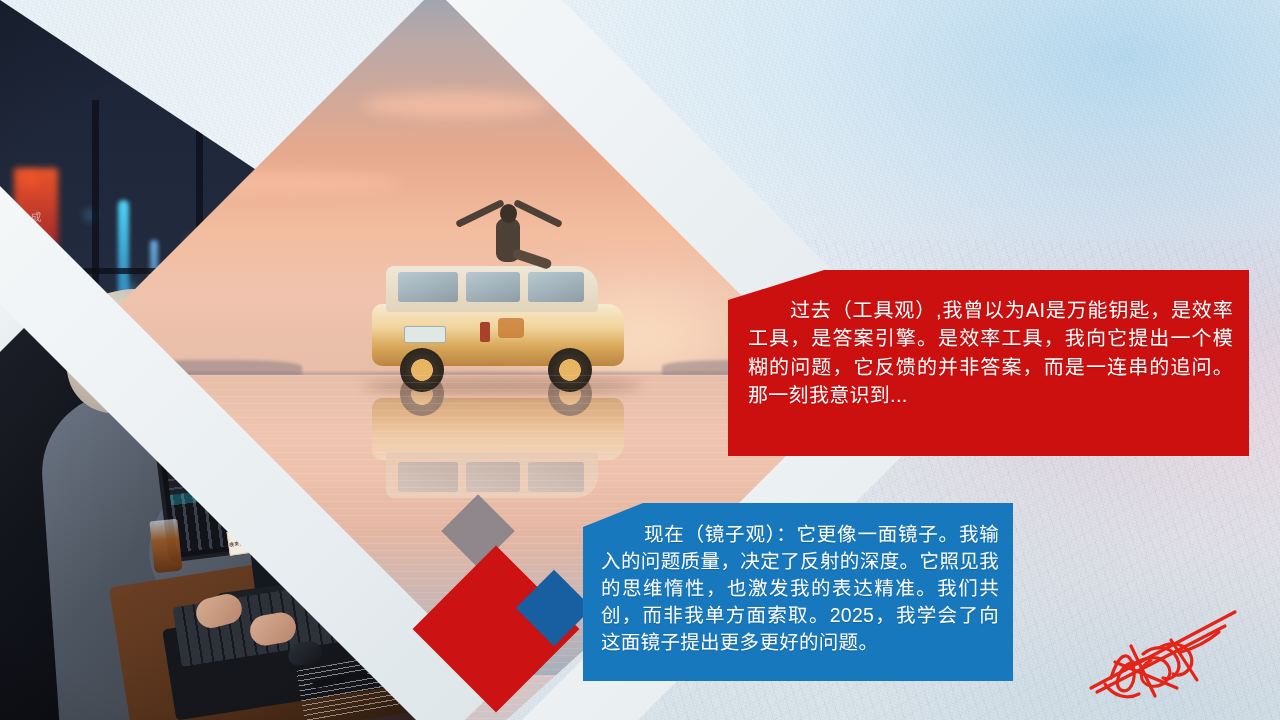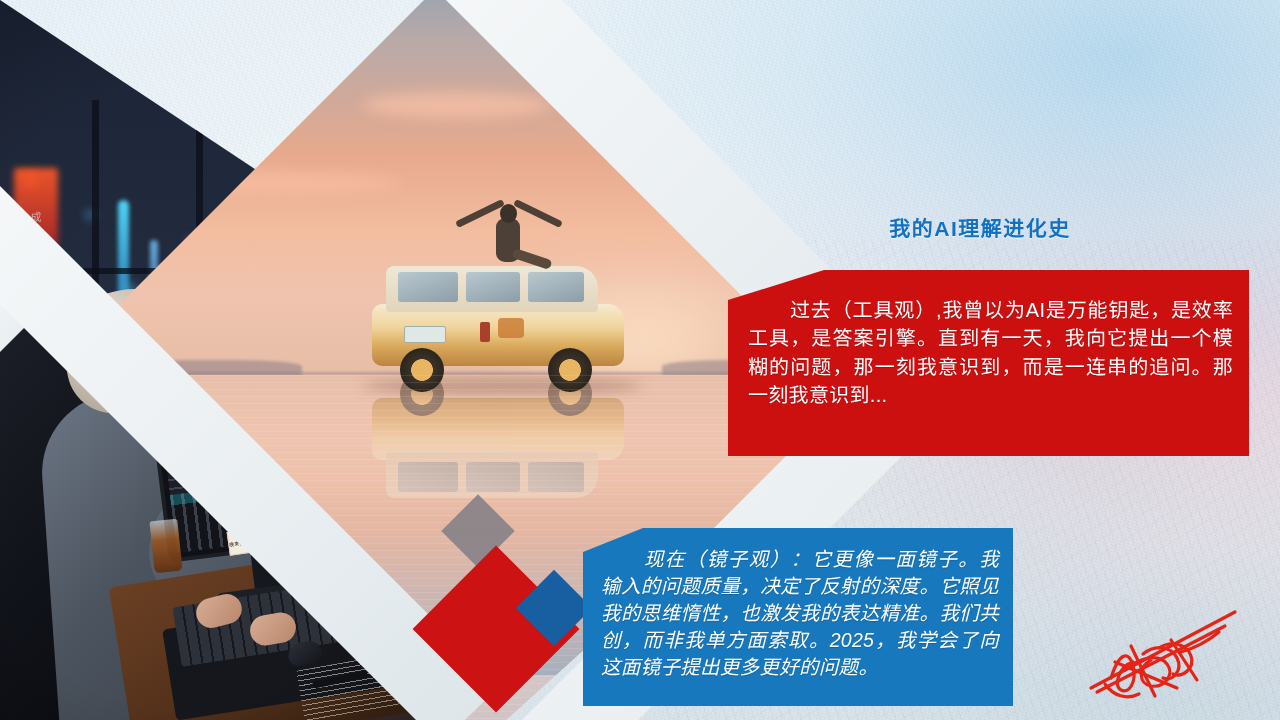--- a/index.html
+++ b/index.html
@@ -183,25 +183,24 @@
 
   
   .panel{position:absolute;color:#ffffff;box-sizing:border-box;}
   .panel-red{
     left:728px;top:270px;width:521px;height:186px;background:#cc1010;
     -webkit-clip-path:polygon(96px 0,521px 0,521px 186px,0 186px,0 30px);
             clip-path:polygon(96px 0,521px 0,521px 186px,0 186px,0 30px);
     padding:26px 16px 10px 20px;
   }
   .panel-blue{
-    left:583px;top:528px;width:430px;height:178px;background:#1878bd;
+    left:583px;top:503px;width:430px;height:178px;background:#1878bd;
     -webkit-clip-path:polygon(60px 0,474px 0,474px 178px,0 178px,0 24px);
             clip-path:polygon(60px 0,474px 0,474px 178px,0 178px,0 24px);
     padding:18px 14px 10px 18px;
-    font-style:italic;
   }
   .panel p{
     margin:0;font-size:20px;line-height:1.42;letter-spacing:.3px;
     text-indent:2.1em;text-align:justify;
     text-shadow:0 1px 1px rgba(0,0,0,.18);
   }
   .panel-blue p{font-size:19.5px;line-height:1.38;text-indent:2.2em;}
 
   
   .diamond{position:absolute;transform:rotate(45deg);}
@@ -331,24 +330,23 @@
     <polygon points="0,228 62,290 -10,362 -10,300" fill="url(#bandgrad)"></polygon>
     <polygon points="0,186 500,686 440,744 -60,244" fill="url(#bandgrad)"></polygon>
     <polygon points="502,-60 960,398 902,456 444,-2" fill="url(#bandgrad)"></polygon>
     <polygon points="902,456 444,914 386,856 844,398" fill="url(#bandgrad)"></polygon>
   </svg>
 
   <div class="diamond diamond-gray"></div>
   <div class="diamond diamond-red"></div>
   <div class="diamond diamond-blue"></div>
 
-  <div class="subtitle">我的AI理解进化史</div>
 
   <div class="panel panel-red">
-    <p>过去（工具观）,我曾以为AI是万能钥匙，是效率工具，是答案引擎。直到有一天，我向它提出一个模糊的问题，那一刻我意识到，而是一连串的追问。那一刻我意识到...</p>
+    <p>过去（工具观）,我曾以为AI是万能钥匙，是效率工具，是答案引擎。是效率工具，我向它提出一个模糊的问题，它反馈的并非答案，而是一连串的追问。那一刻我意识到...</p>
   </div>
 
   <div class="panel panel-blue">
     <p>现在（镜子观）：它更像一面镜子。我输入的问题质量，决定了反射的深度。它照见我的思维惰性，也激发我的表达精准。我们共创，而非我单方面索取。2025，我学会了向这面镜子提出更多更好的问题。</p>
   </div>
 
   <svg class="signature" viewBox="0 0 170 120">
     <g fill="none" stroke="#e52418" stroke-width="3.2" stroke-linecap="round" stroke-linejoin="round">
       <path d="M6,96 L150,20"></path>
       <path d="M12,100 L140,34"></path>

